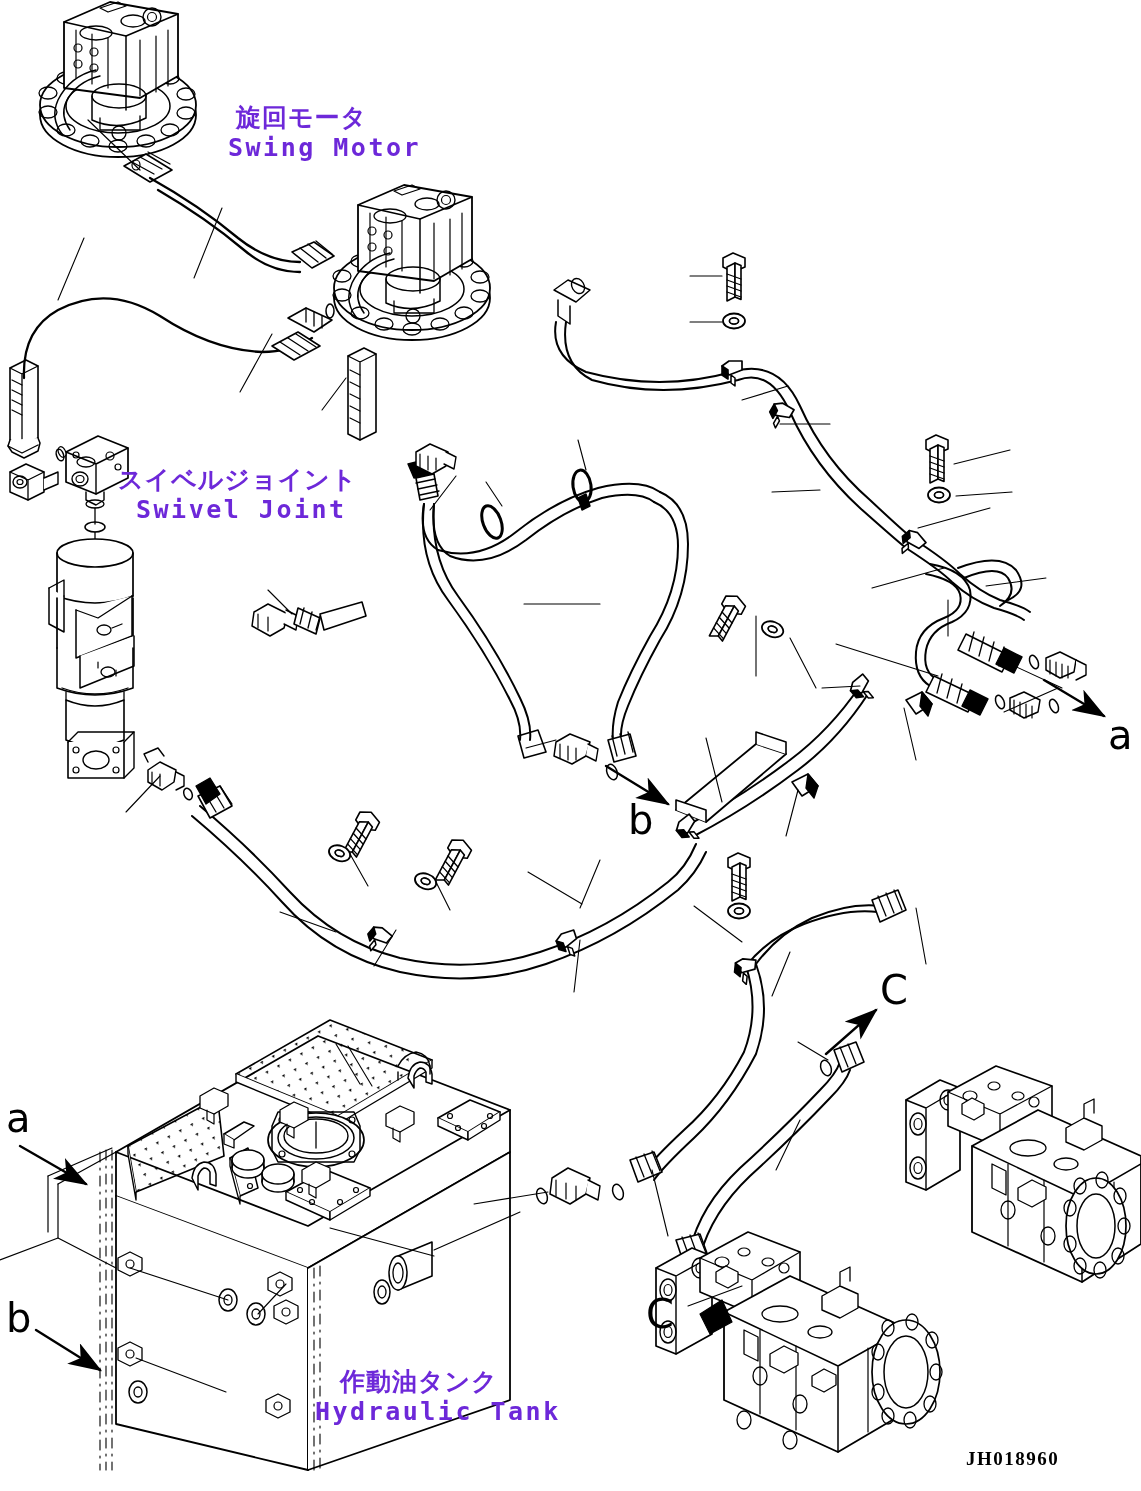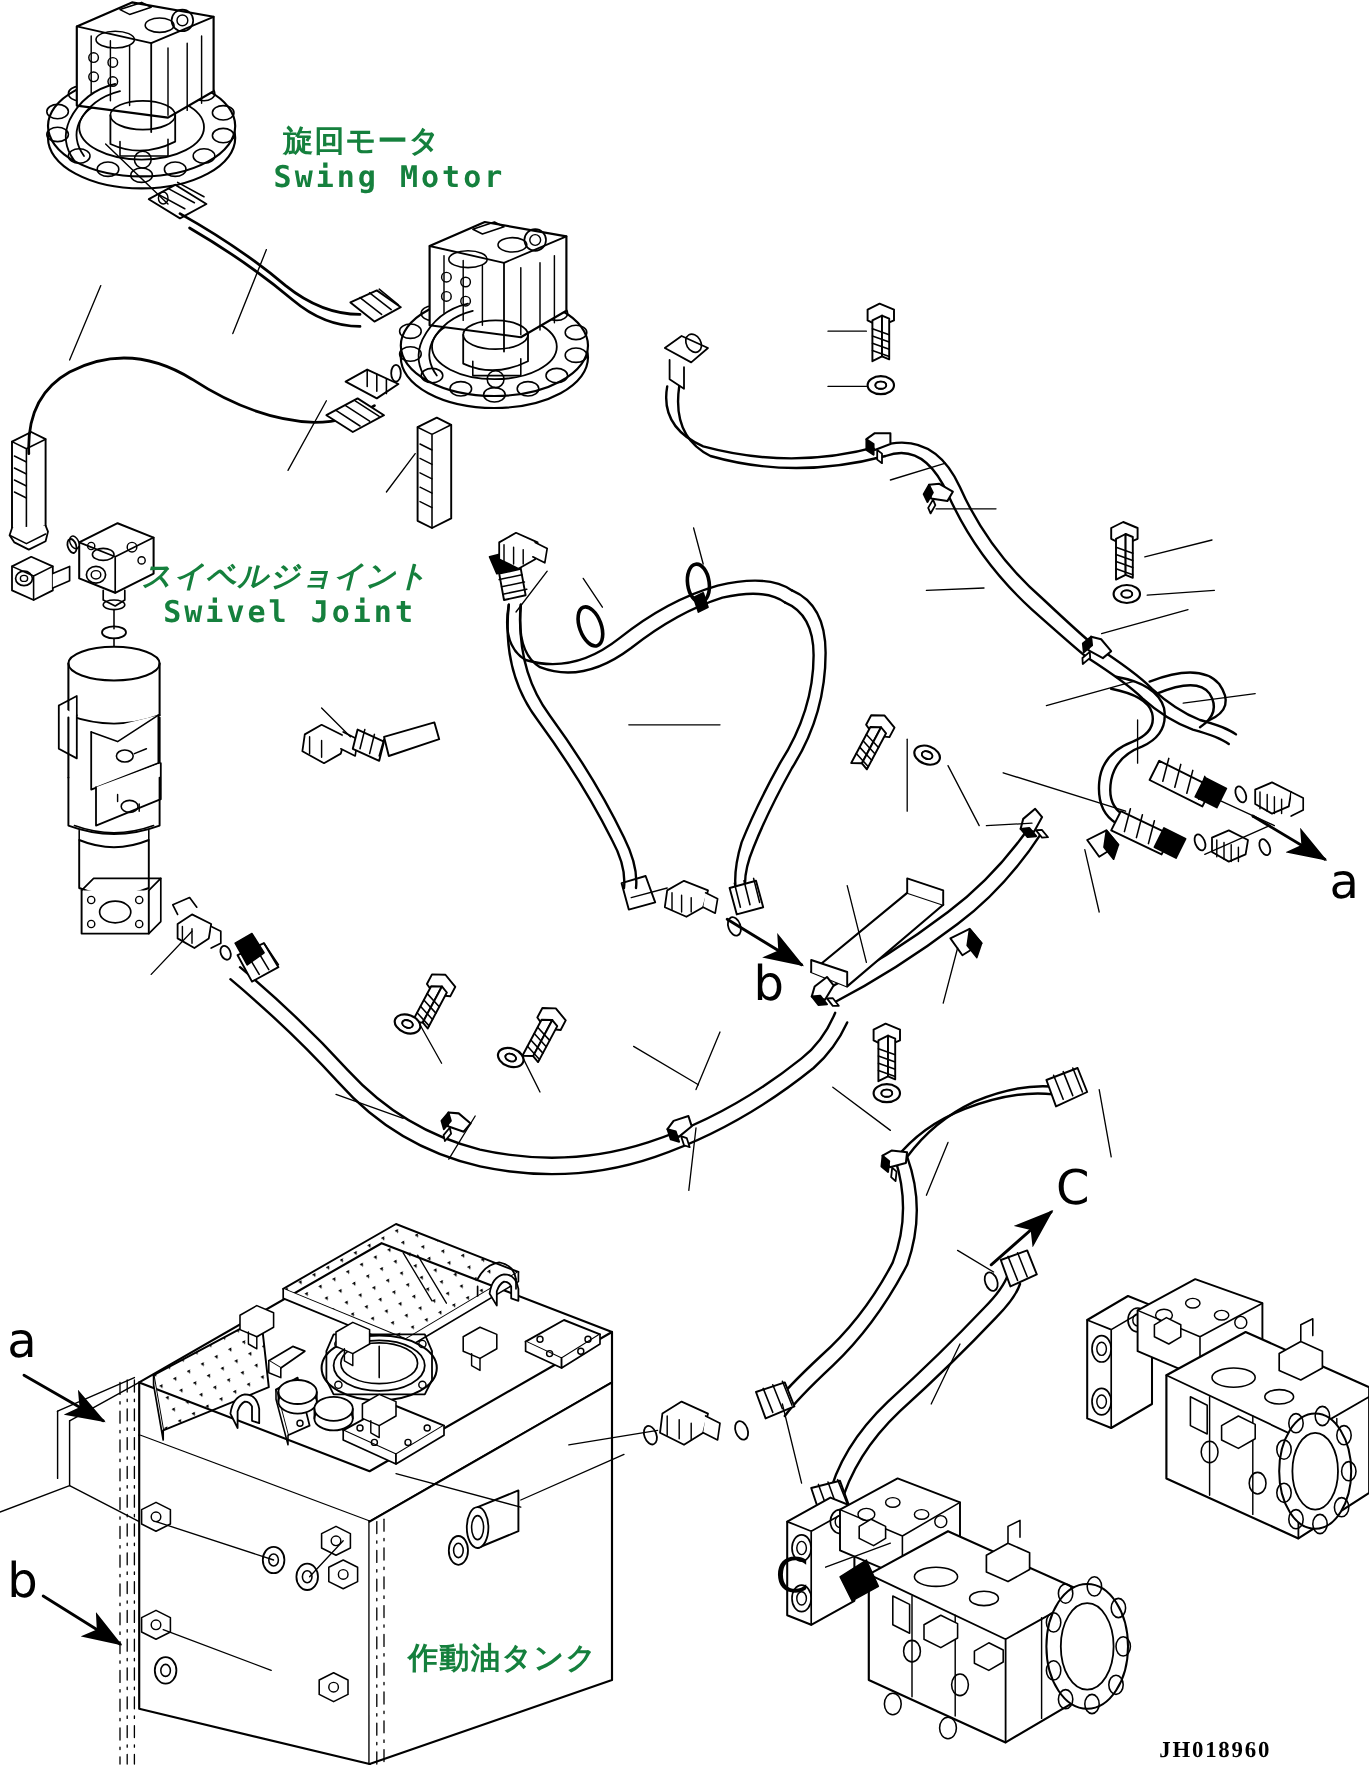--- a/index.html
+++ b/index.html
@@ -20,21 +20,21 @@
   }
   #artboard {
     position: absolute;
     left: 0; top: 0;
     width: 1141px;
     height: 1491px;
   }
   .lbl {
     position: absolute;
     white-space: pre;
-    color: #15803d;
+    color: #6d28d9;
     line-height: 1.12;
     user-select: none;
   }
   .lbl-jp {
     font-family: "DejaVu Sans", sans-serif;
     font-size: 25px;
     font-weight: 700;
     letter-spacing: 1px;
   }
   .lbl-en {
@@ -747,24 +747,25 @@
         <path d="M48,1176 L112,1148"></path>
         <path d="M48,1176 L48,1232"></path>
       </g>
 
     </g>
   </svg>
 
   <div class="lbl lbl-jp" style="left:236px; top:104px;">旋回モータ</div>
   <div class="lbl lbl-en" style="left:228px; top:134px;text-align:center;">Swing Motor</div>
 
-  <div class="lbl lbl-jp" style="left:118px; top:466px;font-style:italic;">スイベルジョイント</div>
+  <div class="lbl lbl-jp" style="left:118px; top:466px;">スイベルジョイント</div>
   <div class="lbl lbl-en" style="left:136px; top:496px;">Swivel Joint</div>
 
   <div class="lbl lbl-jp" style="left:340px; top:1368px;">作動油タンク</div>
+  <div class="lbl lbl-en" style="left:315px; top:1398px;">Hydraulic Tank</div>
 
   <div class="callout" style="left:1108px; top:715px;">a</div>
   <div class="callout" style="left:628px; top:800px;">b</div>
   <div class="callout" style="left:880px; top:970px;">C</div>
   <div class="callout" style="left:6px; top:1098px;">a</div>
   <div class="callout" style="left:6px; top:1298px;">b</div>
   <div class="callout" style="left:646px; top:1294px;">C</div>
 
   <div class="drawing-no" style="left:966px; top:1448px;">JH018960</div>
 

